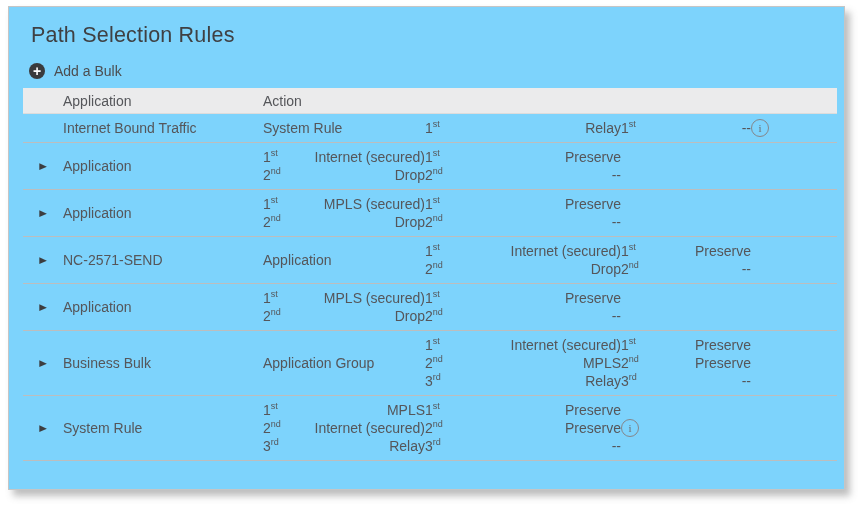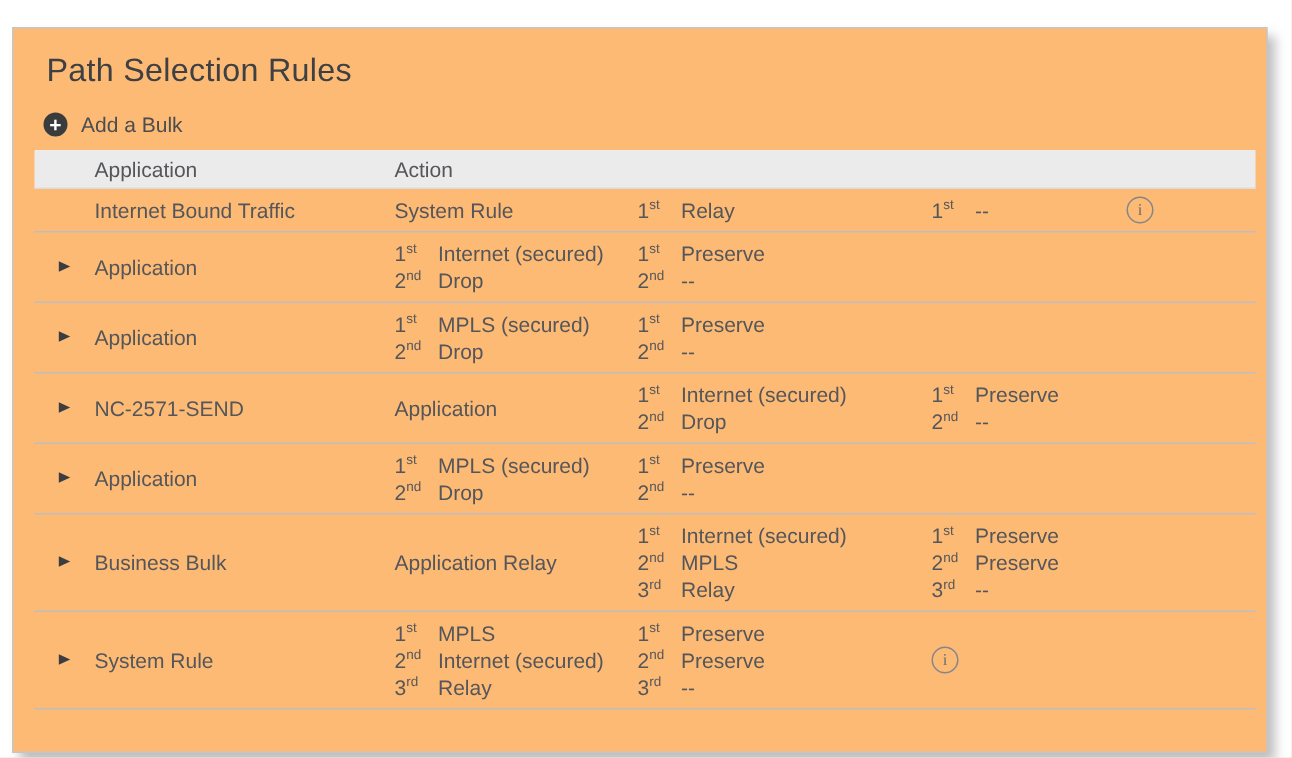--- a/index.html
+++ b/index.html
@@ -1,35 +1,34 @@
 <!DOCTYPE html>
 <html><head>
 <meta charset="utf-8">
 <style>
   html,body{margin:0;padding:0;background:#ffffff;}
   body{width:861px;height:505px;position:relative;font-family:"Liberation Sans","DejaVu Sans",sans-serif;}
   .card{
     position:absolute;left:8px;top:6px;width:837px;height:484px;box-sizing:border-box;
-    background:#fdba74;border:1px solid #c5c5c5;
+    background:#7dd3fc;border:1px solid #c5c5c5;
     box-shadow:5px 6px 7px rgba(110,110,110,0.45);
     padding:14px 16px 0 13px;
-    margin-top:12px;
   }
   .title{font-size:21.5px;font-weight:400;color:#3f4043;margin:2px 0 0 9px;letter-spacing:.2px;}
   .add-rule{display:flex;align-items:center;gap:9px;margin:15px 0 9px 7px;color:#4c4d50;font-size:14px;cursor:pointer;width:max-content;}
   .add-icon{width:16px;height:16px;border-radius:50%;background:#3a3b3d;color:#ffffff;display:flex;align-items:center;justify-content:center;font-size:14px;font-weight:700;line-height:1;padding-bottom:1px;box-sizing:border-box;}
   .table{width:814px;margin-left:1px;color:#55565a;font-size:14px;}
   .grid{display:grid;grid-template-columns:40px 200px 162px 196px 130px 1fr;}
   .thead{background:#ebebec;height:25px;align-items:center;border-bottom:1px solid #dcdcdc;}
   .th{font-size:14px;color:#55565a;}
   .row{border-bottom:1px solid #bdbdbd;padding:5px 0;align-items:center;min-height:28px;box-sizing:border-box;}
   .expander{justify-self:center;font-size:10px;color:#3c3d3f;cursor:pointer;line-height:1;transform:scaleY(0.9);}
   .cell{line-height:18px;}
   .lines{display:flex;flex-direction:column;}
-  .pline{display:flex;line-height:18px;}
+  .pline{display:flex;line-height:18px;justify-content:space-between;}
   .ord{display:inline-block;width:29px;flex:0 0 29px;}
   .ord sup{font-size:9px;line-height:0;}
   .infocol{justify-self:start;}
   .info-icon{width:16px;height:16px;border:1px solid #85868a;border-radius:50%;color:#6c6d70;font-size:11px;display:flex;align-items:center;justify-content:center;cursor:pointer;font-family:"Liberation Serif","DejaVu Serif",serif;}
   .hidden{visibility:hidden;}
 </style>
 </head>
 <body>
 
 <div class="card">
@@ -170,21 +169,21 @@
           <span class="ord"><span>2</span><sup>nd</sup></span>
           <span>--</span>
         </div>
       </div>
       <span class="infocol"></span>
     </div>
 
     <div class="grid row">
       <span class="expander">▶</span>
       <span class="cell">Business Bulk</span>
-      <span class="cell">Application Relay</span>
+      <span class="cell">Application Group</span>
       <div class="cell lines">
         <div class="pline">
           <span class="ord"><span>1</span><sup>st</sup></span>
           <span>Internet (secured)</span>
         </div>
         <div class="pline">
           <span class="ord"><span>2</span><sup>nd</sup></span>
           <span>MPLS</span>
         </div>
         <div class="pline">

